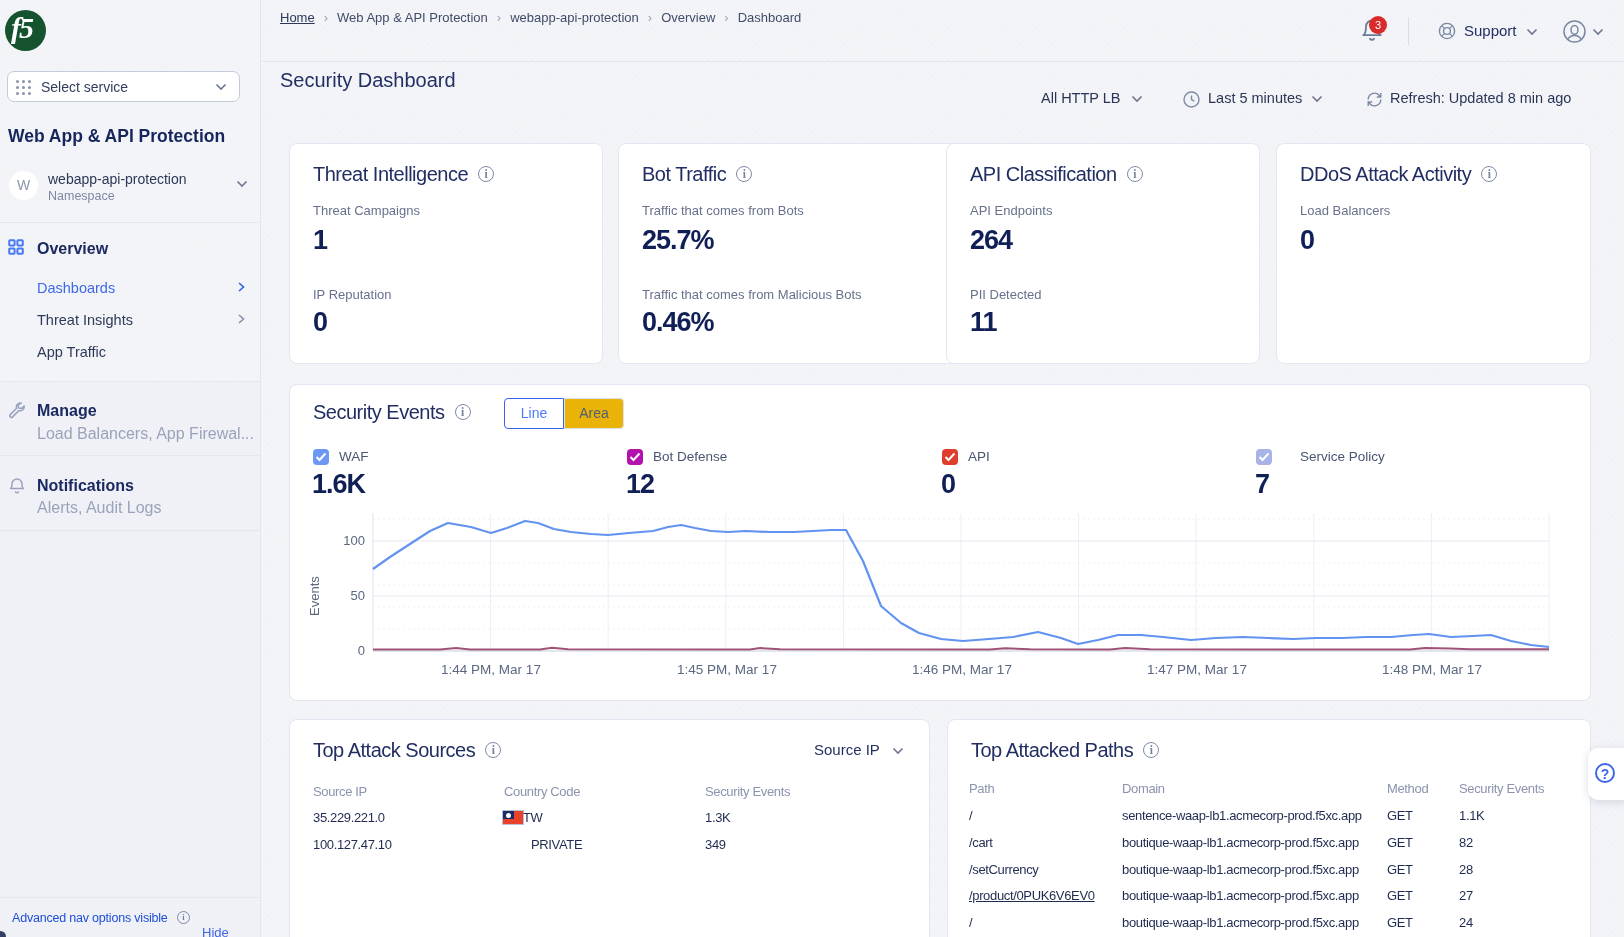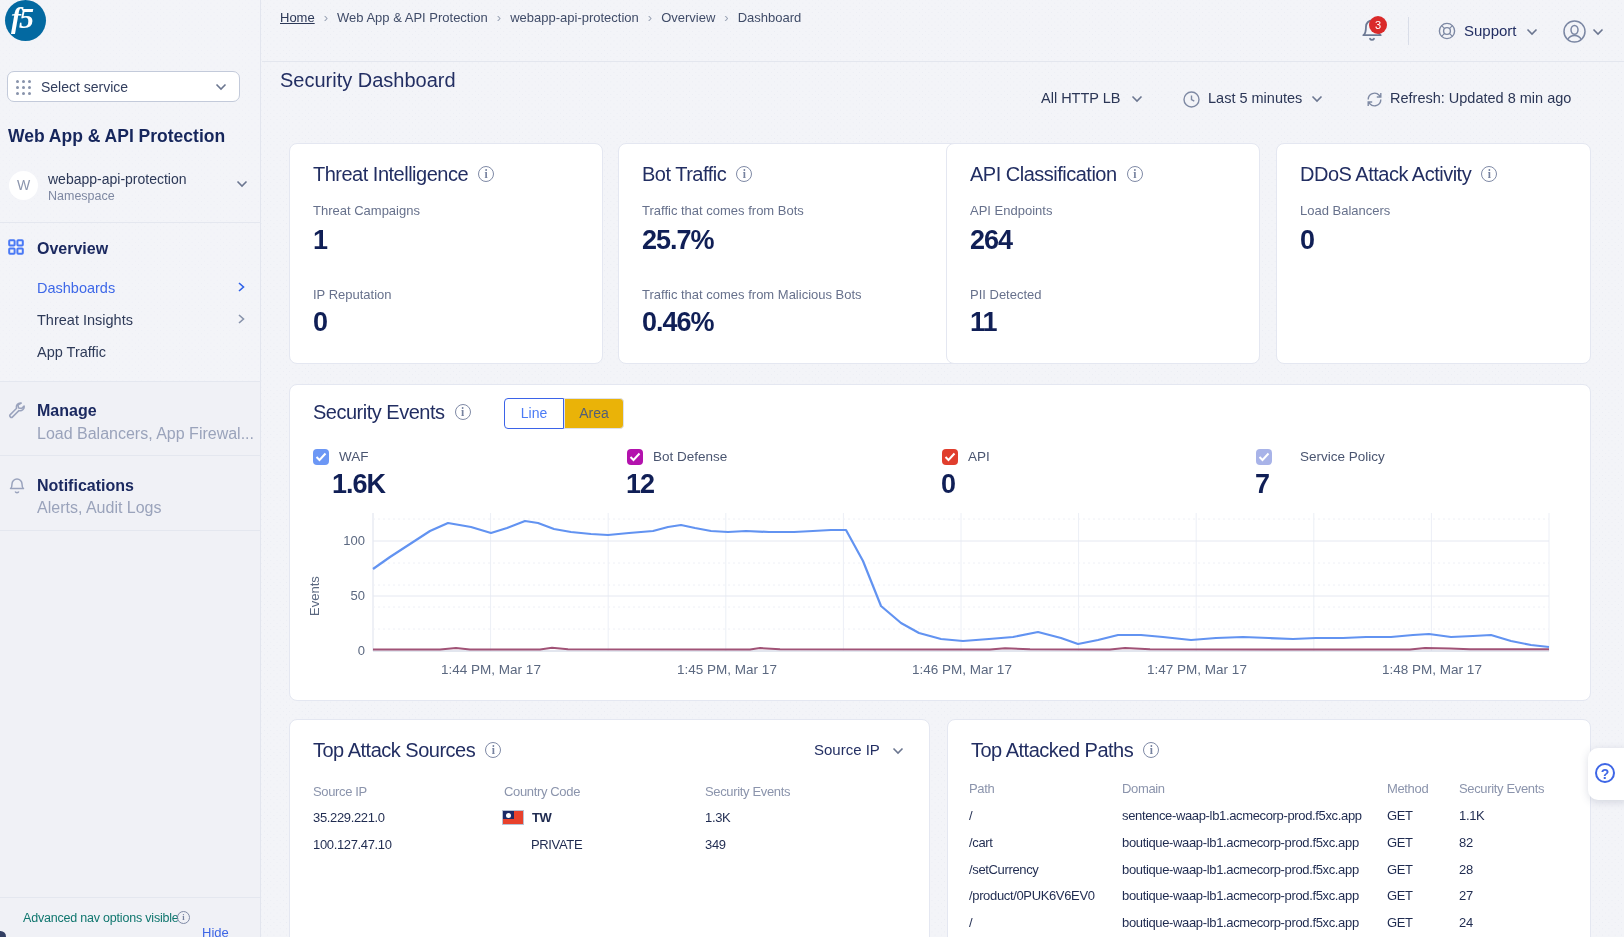--- a/index.html
+++ b/index.html
@@ -9,39 +9,39 @@
   background-image: radial-gradient(#eaecf3 0.75px, rgba(0,0,0,0) 0.75px), radial-gradient(#eaecf3 0.75px, rgba(0,0,0,0) 0.75px);
   background-size: 6.3px 6.3px;
   background-position: 0 0, 3.15px 3.15px;
   color:#253056;
 }
 
 #sidebar {
   position:absolute; left:0; top:0; width:261px; height:937px;
   background:rgba(243,244,248,0.35); border-right:1px solid #e2e5ee;
 }
-.logo { position:absolute; left:5px; top:0; width:41px; height:41px; border-radius:50%; background:#0369a1; }
+.logo { position:absolute; left:5px; top:10px; width:41px; height:41px; border-radius:50%; background:#14532d; }
 .logo span { position:absolute; left:6px; top:1px; color:#fff; font-family:"Liberation Serif", serif; font-style:italic; font-weight:bold; font-size:30px; letter-spacing:-2px; }
 .selectbox { position:absolute; left:7px; top:71px; width:233px; height:31px; background:#fff; border:1px solid #c3cada; border-radius:7px; }
 .selectbox .txt { position:absolute; left:33px; top:7px; font-size:14px; color:#323e5e; }
 .gridicon { position:absolute; left:8px; top:8px; width:16px; height:16px; }
 .gridicon i { position:absolute; width:3.4px; height:3.4px; border-radius:50%; background:#8893ab; }
 .chev { stroke:#6b7690; stroke-width:1.6; fill:none; }
 .sb-title { position:absolute; left:8px; top:126px; font-size:17.5px; font-weight:bold; color:#16265c; }
 .avatar { position:absolute; left:9px; top:171px; width:29px; height:29px; border-radius:50%; background:#fff; color:#8b95ad; font-size:14px; text-align:center; line-height:29px; }
 .ns-name { position:absolute; left:48px; top:171px; font-size:14px; color:#2c3857; }
 .ns-sub  { position:absolute; left:48px; top:189px; font-size:12.5px; color:#7e88a2; }
 .divider { position:absolute; left:0; width:261px; height:1px; background:#e4e7ef; }
 .navhead { position:absolute; left:37px; font-size:16px; font-weight:bold; color:#1b2960; }
 .navsub  { position:absolute; left:37px; font-size:16px; color:#9aa3bb; }
 .navitem { position:absolute; left:37px; font-size:14.5px; color:#2e3a58; }
 .navicon { position:absolute; left:8px; width:18px; height:18px; }
 .chevR { position:absolute; width:10px; height:10px; }
 #sb-bottom { position:absolute; left:0; bottom:0; width:260px; height:40px; border-top:1px solid #e4e7ef; }
-#sb-bottom .t { position:absolute; left:23px; top:13px; font-size:12.5px; letter-spacing:-0.2px; color:#0f766e; }
+#sb-bottom .t { position:absolute; left:12px; top:13px; font-size:12.5px; letter-spacing:-0.2px; color:#1d4ed8; }
 #sb-bottom .hide { position:absolute; left:202px; top:27px; font-size:13px; color:#3e66e6; }
 
 #main { position:absolute; left:262px; top:0; width:1362px; height:937px; }
 #hdr { position:absolute; left:0; top:0; width:1362px; height:62px; border-bottom:1px solid #e3e6ee; }
 .crumbs { position:absolute; left:18px; top:10px; font-size:13px; color:#404c68; }
 .crumbs a { color:#2c3857; text-decoration:underline; }
 .crumbs .sep { color:#9aa3b5; padding:0 9px; }
 .pagetitle { position:absolute; left:18px; top:28px; font-size:20px; color:#232f63;margin-top:41px; }
 
 .tbar { position:absolute; top:90px; height:20px; font-size:14.5px; color:#2b3656; }
@@ -237,21 +237,21 @@
         <div class="line">Line</div>
         <div class="area">Area</div>
       </div>
 
     <div class="cb" style="left:23px;top:64px;background:#6c97f5;">
         <svg width="12" height="10" viewBox="0 0 12 10">
           <path d="M1.5 5 L4.5 8 L10.5 1.5" fill="none" stroke="#fff" stroke-width="2"></path>
         </svg>
       </div>
     <div class="cblbl" style="left:49px;top:64px;">WAF</div>
-    <div class="val" style="left:22px;top:84px;margin-left:20px;">1.6K</div>
+    <div class="val" style="left:22px;top:84px;">1.6K</div>
 
     <div class="cb" style="left:337px;top:64px;background:#b312ad;">
         <svg width="12" height="10" viewBox="0 0 12 10">
           <path d="M1.5 5 L4.5 8 L10.5 1.5" fill="none" stroke="#fff" stroke-width="2"></path>
         </svg>
       </div>
     <div class="cblbl" style="left:363px;top:64px;">Bot Defense</div>
     <div class="val" style="left:336px;top:84px;">12</div>
 
     <div class="cb" style="left:652px;top:64px;background:#e03e2d;">
@@ -324,21 +324,21 @@
         <path class="chev" d="M1.5 1.5 L6 6 L10.5 1.5"></path>
       </svg>
     <div class="th" style="left:23px;top:64px;">Source IP</div>
     <div class="th" style="left:214px;top:64px;">Country Code</div>
     <div class="th" style="left:415px;top:64px;">Security Events</div>
     <div class="td" style="left:23px;top:90px;">35.229.221.0</div>
     <div style="position:absolute;left:212px;top:90px;width:22px;height:15px;background:#e8412c;border:1px solid #b9c2d4;">
         <div style="position:absolute;left:0;top:0;width:11px;height:7.5px;background:#1c2a66;"></div>
         <div style="position:absolute;left:3px;top:1.5px;width:5px;height:5px;border-radius:50%;background:#fff;"></div>
       </div>
-    <div class="td" style="left:242px;top:90px;font-weight:bold;">TW</div>
+    <div class="td" style="left:233px;top:90px;">TW</div>
     <div class="td" style="left:415px;top:90px;">1.3K</div>
     <div class="td" style="left:23px;top:117px;">100.127.47.10</div>
     <div class="td" style="left:241px;top:117px;">PRIVATE</div>
     <div class="td" style="left:415px;top:117px;">349</div>
   </div>
 
   <div class="card" style="left:685px;top:719px;width:644px;height:240px;">
     <div class="cardtitle" style="left:23px;top:19px;">Top Attacked Paths &nbsp;<span class="info">i</span></div>
     <div class="th" style="left:21px;top:61px;">Path</div>
     <div class="th" style="left:174px;top:61px;">Domain</div>
@@ -349,21 +349,21 @@
     <div class="td" style="left:439px;top:88px;">GET</div>
     <div class="td" style="left:511px;top:88px;">1.1K</div>
     <div class="td" style="left:21px;top:115px;">/cart</div>
     <div class="td" style="left:174px;top:115px;">boutique-waap-lb1.acmecorp-prod.f5xc.app</div>
     <div class="td" style="left:439px;top:115px;">GET</div>
     <div class="td" style="left:511px;top:115px;">82</div>
     <div class="td" style="left:21px;top:142px;">/setCurrency</div>
     <div class="td" style="left:174px;top:142px;">boutique-waap-lb1.acmecorp-prod.f5xc.app</div>
     <div class="td" style="left:439px;top:142px;">GET</div>
     <div class="td" style="left:511px;top:142px;">28</div>
-    <div class="td" style="left:21px;top:168px;">/product/0PUK6V6EV0</div>
+    <div class="td" style="left:21px;top:168px;text-decoration:underline;">/product/0PUK6V6EV0</div>
     <div class="td" style="left:174px;top:168px;">boutique-waap-lb1.acmecorp-prod.f5xc.app</div>
     <div class="td" style="left:439px;top:168px;">GET</div>
     <div class="td" style="left:511px;top:168px;">27</div>
     <div class="td" style="left:21px;top:195px;">/</div>
     <div class="td" style="left:174px;top:195px;">boutique-waap-lb1.acmecorp-prod.f5xc.app</div>
     <div class="td" style="left:439px;top:195px;">GET</div>
     <div class="td" style="left:511px;top:195px;">24</div>
   </div>
 
   <div id="fab">

